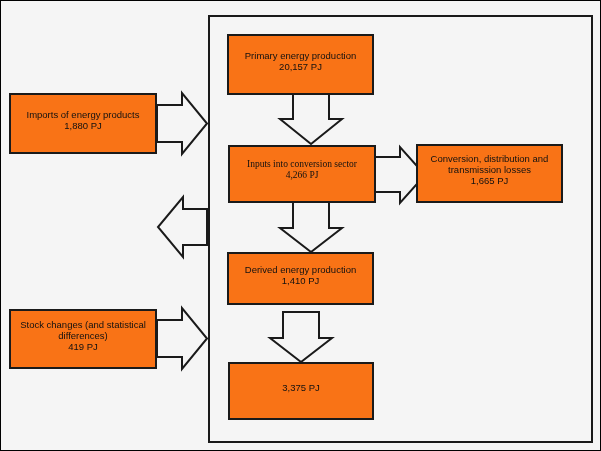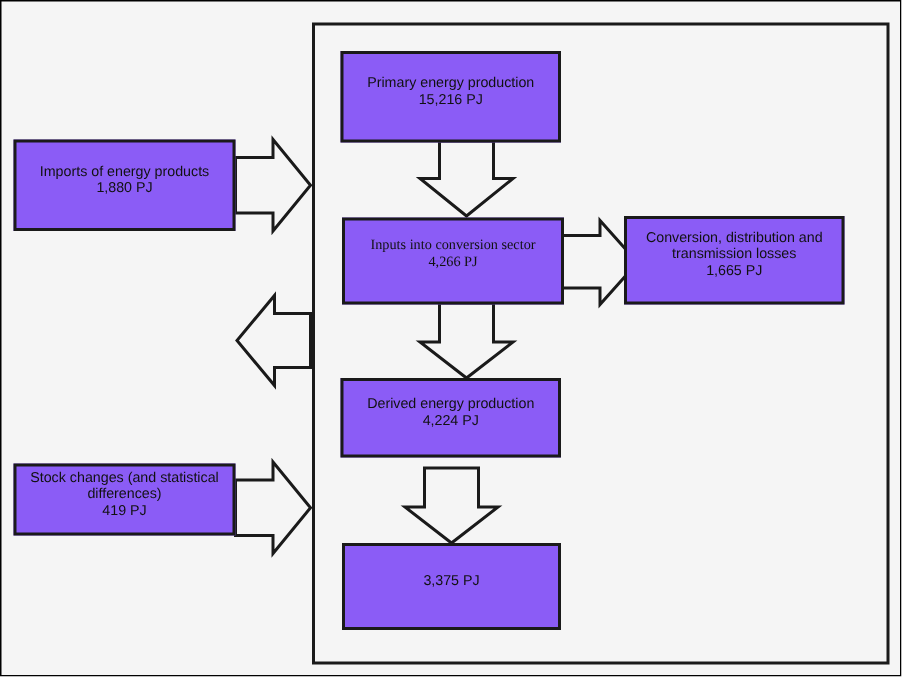--- a/index.html
+++ b/index.html
@@ -29,21 +29,21 @@
   .arrows polygon {
     fill: #f5f5f5;
     stroke: #1a1a1a;
     stroke-width: 2;
     stroke-linejoin: miter;
   }
   .node {
     position: absolute;
     box-sizing: border-box;
     border: 2px solid #1a1a1a;
-    background: #8b5cf6;
+    background: #f97316;
     display: flex;
     flex-direction: column;
     align-items: center;
     justify-content: center;
     text-align: center;
     padding: 0 4px 8px 4px;
     font-size: 9.5px;
     line-height: 11px;
   }
   .node .lbl { white-space: pre-line; }
@@ -72,44 +72,44 @@
 
     <polygon points="282,311 282,337 269,337 300,361 331,337 318,337 318,311"></polygon>
   </svg>
 
   <div class="node" style="left:8px; top:92px; width:148px; height:61px;">
     <div class="lbl">Imports of energy products</div>
     <div class="val">1,880 PJ</div>
   </div>
 
 
-  <div class="node" style="left:8px; top:308px; width:148px; height:48px;">
+  <div class="node" style="left:8px; top:308px; width:148px; height:60px;">
     <div class="lbl">Stock changes (and statistical
 differences)</div>
     <div class="val">419 PJ</div>
   </div>
 
   <div class="node" style="left:226px; top:33px; width:147px; height:61px;">
     <div class="lbl">Primary energy production</div>
-    <div class="val">15,216 PJ</div>
+    <div class="val">20,157 PJ</div>
   </div>
 
   <div class="node" style="left:227px; top:144px; width:148px; height:58px;font-family:Liberation Serif, serif;">
     <div class="lbl">Inputs into conversion sector</div>
     <div class="val">4,266 PJ</div>
   </div>
 
   <div class="node" style="left:415px; top:143px; width:147px; height:59px;">
     <div class="lbl">Conversion, distribution and
 transmission losses</div>
     <div class="val">1,665 PJ</div>
   </div>
 
   <div class="node" style="left:226px; top:251px; width:147px; height:53px;">
     <div class="lbl">Derived energy production</div>
-    <div class="val">4,224 PJ</div>
+    <div class="val">1,410 PJ</div>
   </div>
 
   <div class="node" style="left:227px; top:361px; width:146px; height:58px;">
     <div class="val">3,375 PJ</div>
   </div>
 
 </div>
 
 </body></html>

